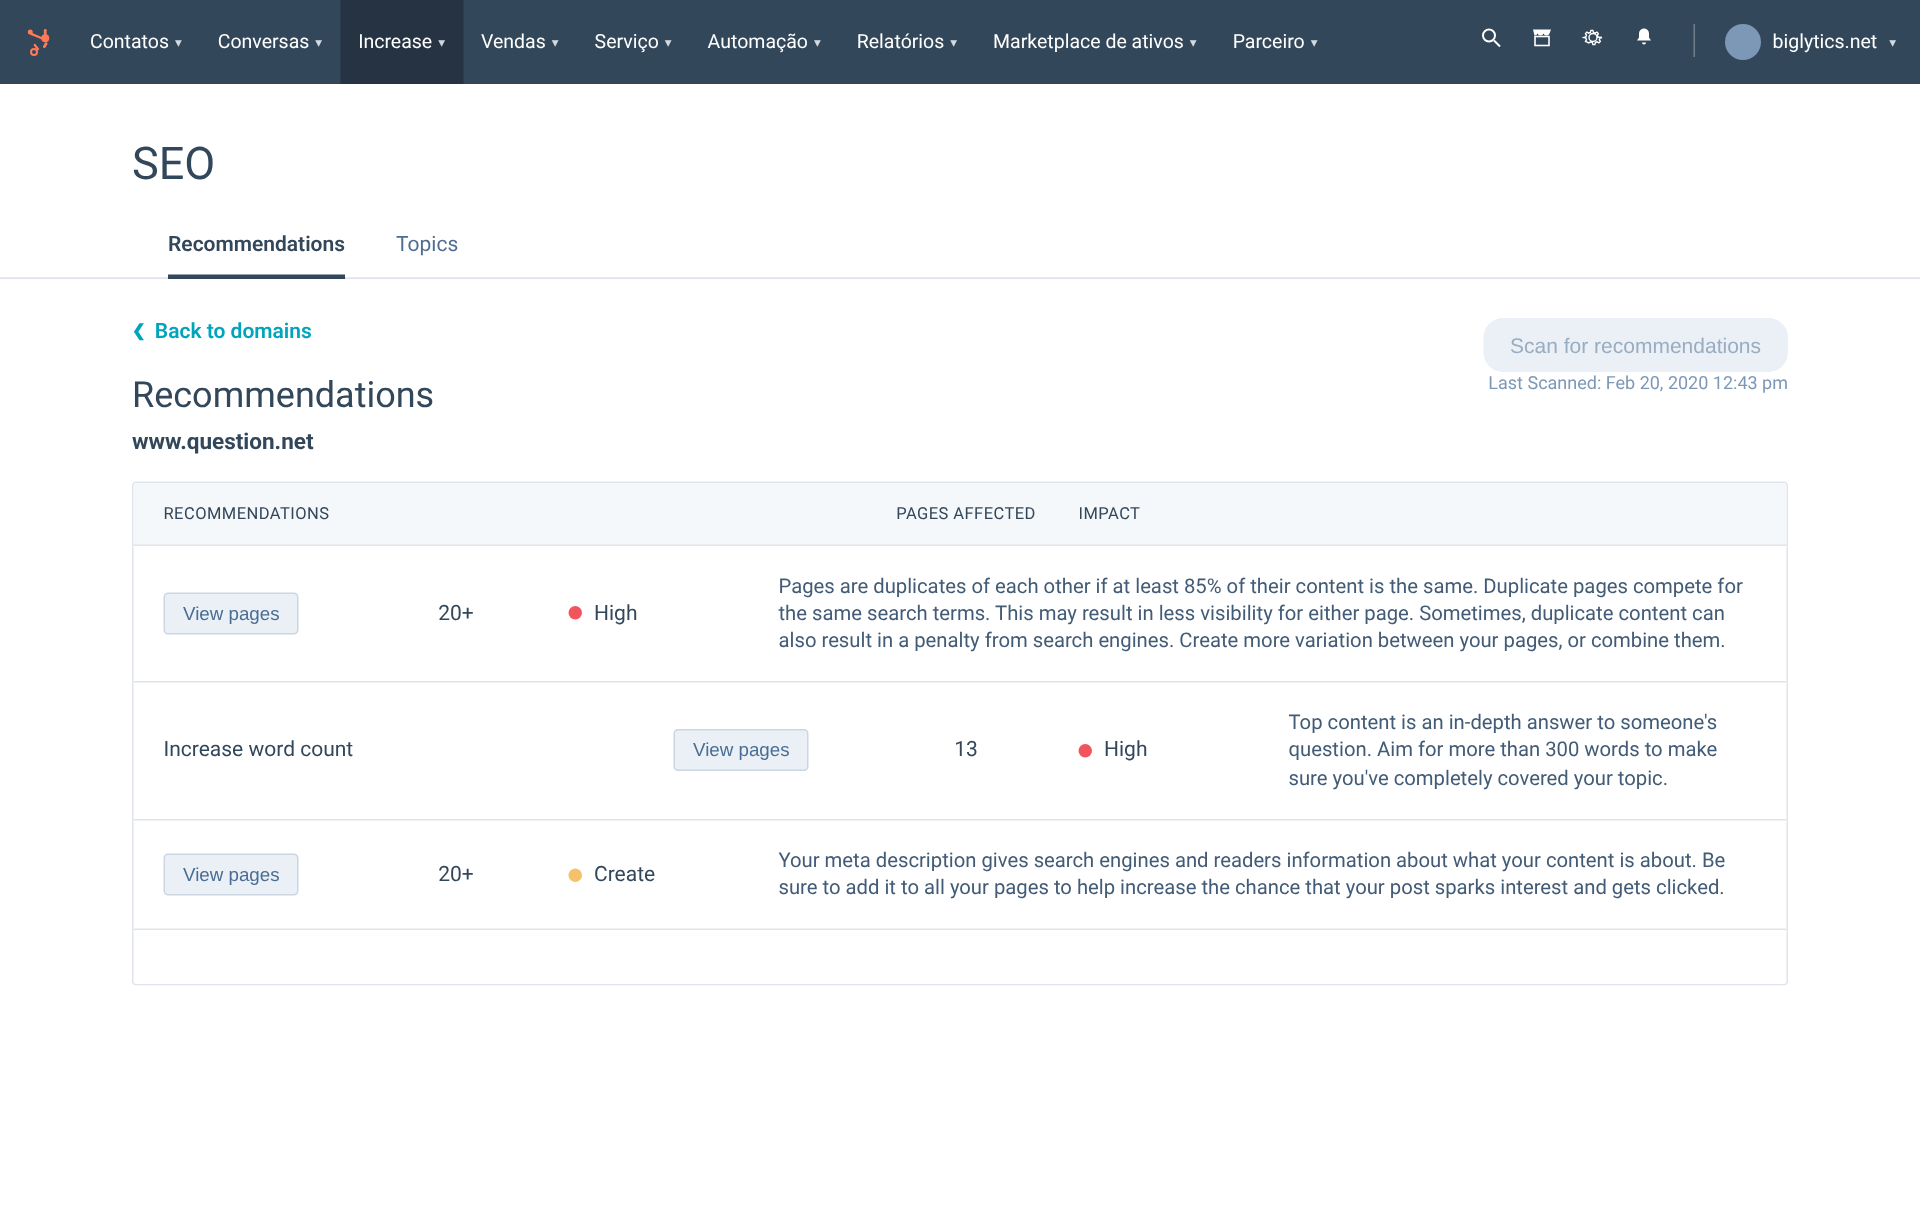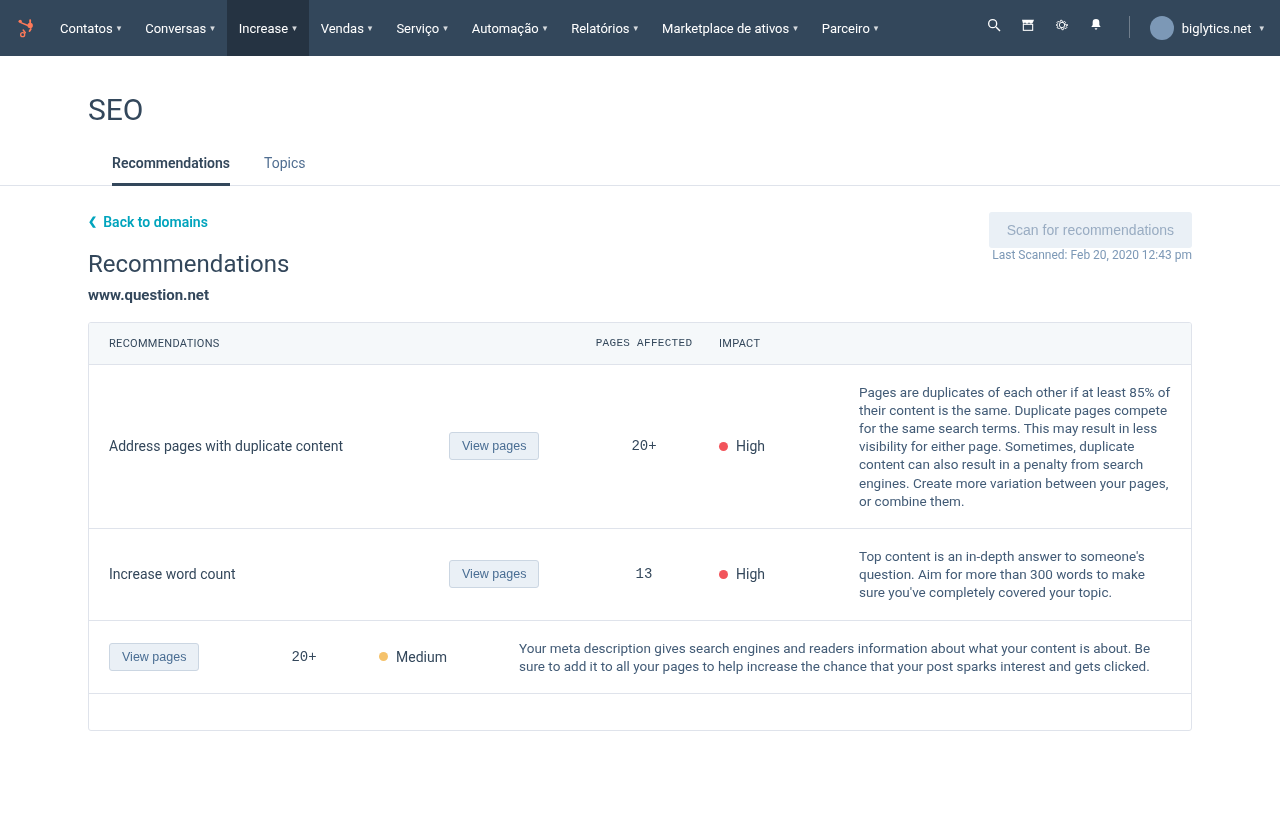--- a/index.html
+++ b/index.html
@@ -119,21 +119,21 @@
 
   h2.section-title{
     font-size:24px; font-weight:400; color:var(--text-dark);
     margin:20px 0 8px;
   }
 
   .scan-btn{
     background:#eaf0f6;
     color:#99acc2;
     border:none;
-    border-radius:3px;
+    border-radius:13px;
     padding:10px 18px;
     font-size:14px;
     font-weight:500;
     cursor:default;
   }
   .last-scanned{
     font-size:12px;
     color:#7c98b6;
     text-align:right;
   }
@@ -159,21 +159,21 @@
   }
   .trow{
     display:flex;
     padding:18px 20px;
     border-bottom:1px solid var(--border);
     align-items:center;
   }
   .trow:last-child{border-bottom:none;}
   .col-rec{ flex: 0 0 340px; display:flex; align-items:center;}
   .col-btn{ flex: 0 0 120px; }
-  .col-pages{ flex: 0 0 150px; text-align:center; color:var(--text-dark);font-family:Liberation Mono, monospace;}
+  .col-pages{ flex: 0 0 150px; text-align:center; color:var(--text-dark);}
   .col-impact{ flex: 0 0 140px; display:flex; align-items:center; gap:8px; color:var(--text-dark);}
   .col-reason{ flex:1; color:var(--text-body); font-size:13.5px; line-height:1.35;}
   .thead .col-pages{text-align:center;}
   .thead .col-impact, .thead .col-reason, .thead .col-rec{color:var(--text-dark);}
   .rec-name{ color:var(--text-dark); font-size:14px;}
 
   .view-btn{
     background:var(--btn-bg);
     border:1px solid var(--btn-border);
     color:#496d93;
@@ -309,23 +309,20 @@
     <div class="table">
       <div class="thead">
         <div class="col-rec">RECOMMENDATIONS</div>
         <div class="col-btn"></div>
         <div class="col-pages">PAGES AFFECTED</div>
         <div class="col-impact">IMPACT</div>
       </div>
 
       <div id="tbody">
           <div class="trow">
-    <div class="col-rec">
-              <span class="rec-name">Address pages with duplicate content</span>
-            </div>
     <div class="col-btn"><button class="view-btn">View pages</button></div>
     <div class="col-pages">20+</div>
     <div class="col-impact">
        <span class="dot red"></span>
        <span>High</span>
     </div>
     <div class="col-reason">Pages are duplicates of each other if at least 85% of their content is the same. Duplicate pages compete for the same search terms. This may result in less visibility for either page. Sometimes, duplicate content can also result in a penalty from search engines. Create more variation between your pages, or combine them.</div>
   </div>
           <div class="trow">
     <div class="col-rec">
@@ -337,21 +334,21 @@
        <span class="dot red"></span>
        <span>High</span>
     </div>
     <div class="col-reason">Top content is an in-depth answer to someone's question. Aim for more than 300 words to make sure you've completely covered your topic.</div>
   </div>
           <div class="trow">
     <div class="col-btn"><button class="view-btn">View pages</button></div>
     <div class="col-pages">20+</div>
     <div class="col-impact">
        <span class="dot yellow"></span>
-       <span>Medium</span>
+       <span>Create</span>
     </div>
     <div class="col-reason">Your meta description gives search engines and readers information about what your content is about. Be sure to add it to all your pages to help increase the chance that your post sparks interest and gets clicked.</div>
   </div>
           <div class="trow">
     
     
     
     
     
   </div>

